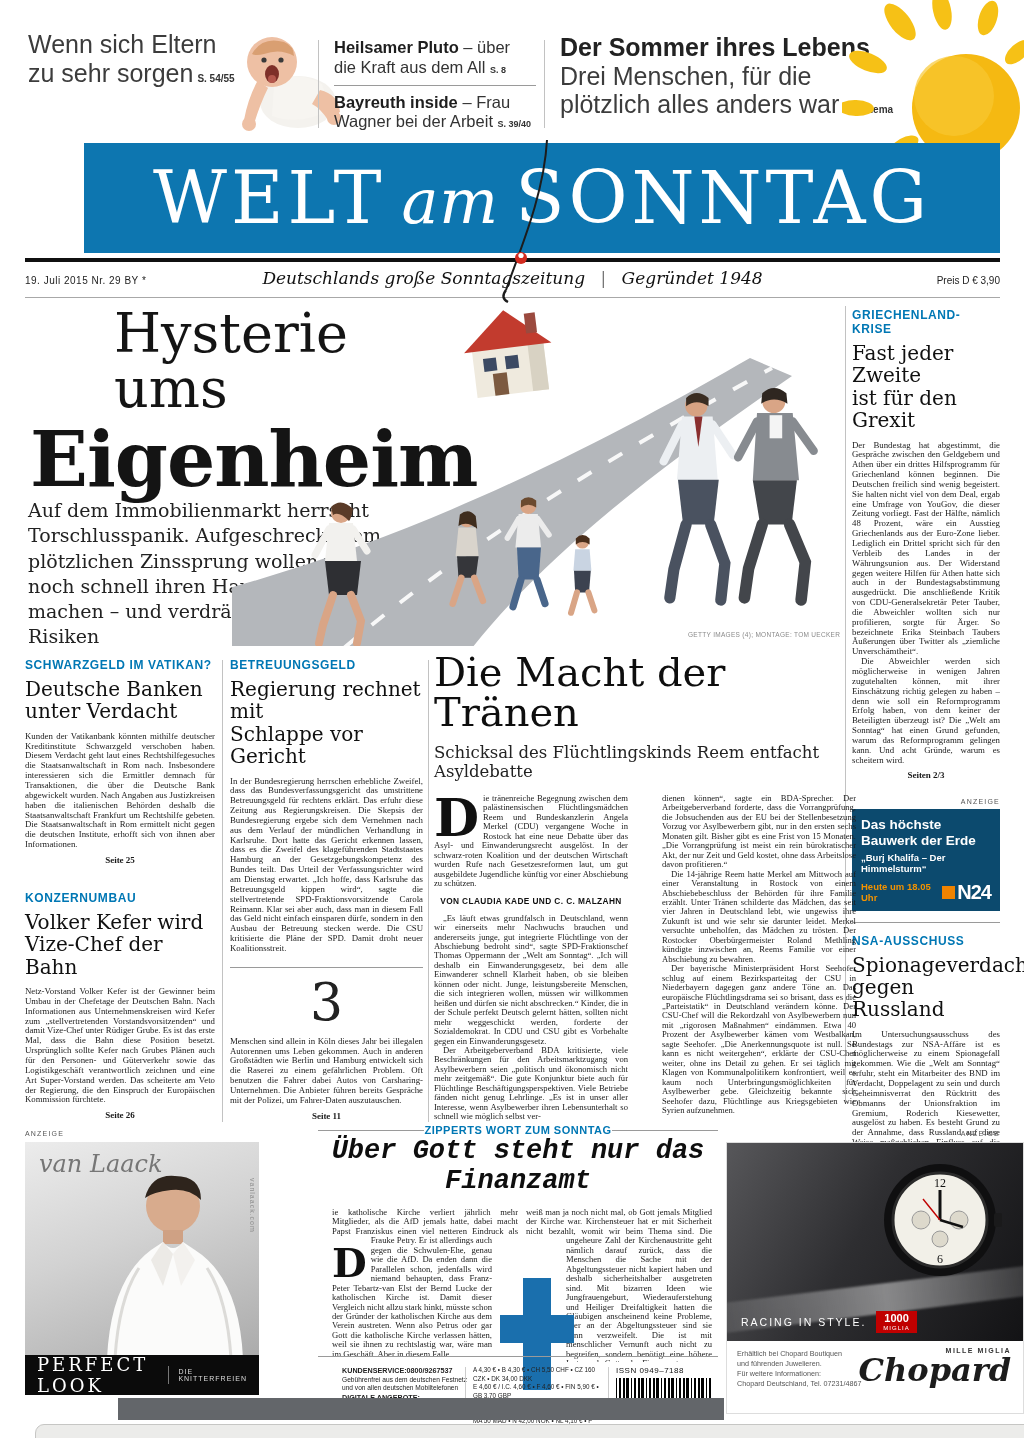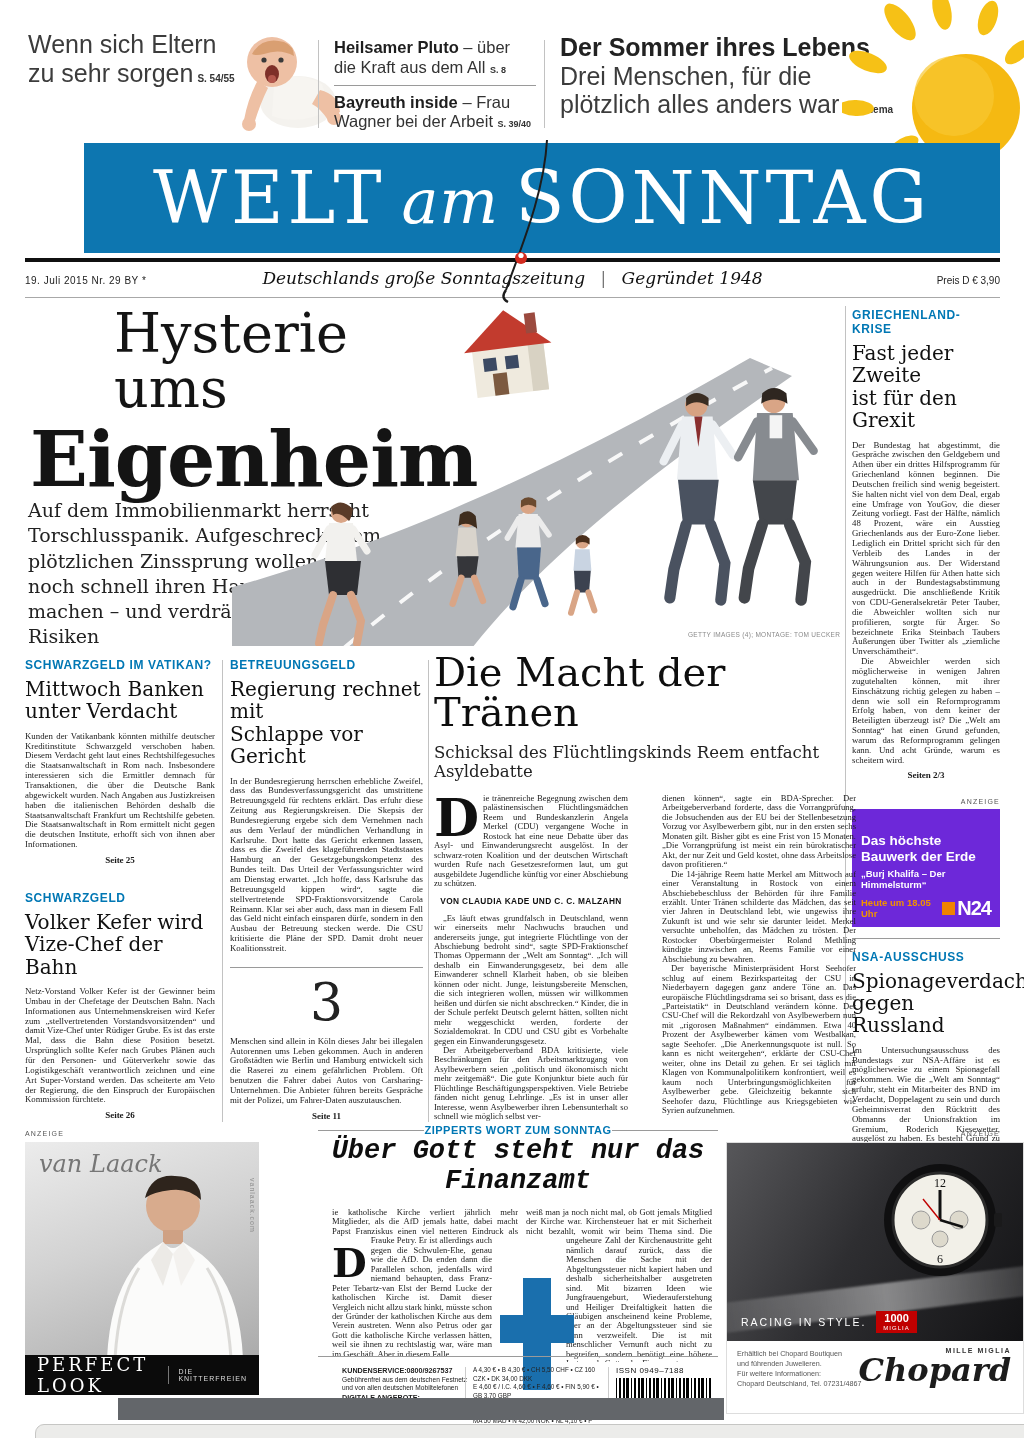--- a/index.html
+++ b/index.html
@@ -70,21 +70,21 @@
   .col-mid{position:absolute;left:230px;top:658px;width:193px;}
   .col-right{position:absolute;left:852px;top:308px;width:148px;}
   .gap26{height:26px;}
   .mid-rule{border-top:1px solid #9a9a9a;margin:13px 0 8px;}
   .big-num{font-family:"DejaVu Serif","Liberation Serif",serif;font-size:52px;text-align:center;line-height:1;margin:4px 0 9px;color:#222;}
   .anz-label{font-family:"Liberation Sans",sans-serif;font-size:7px;letter-spacing:1.2px;color:#555;
              text-align:right;margin:18px 0 4px;}
   .sep{border-top:1px solid #9a9a9a;margin:11px 0;}
 
   
-  .n24{background:#6d28d9;color:#fff;padding:24px 9px 7px;}
+  .n24{background:#0c4a6e;color:#fff;padding:8px 9px 7px;}
   .n24-l1{font-family:"Liberation Sans",sans-serif;font-weight:bold;font-size:13.5px;line-height:1.12;}
   .n24-l3{font-family:"Liberation Sans",sans-serif;font-weight:bold;font-size:9.5px;margin-top:4px;}
   .n24-bottom{display:flex;justify-content:space-between;align-items:center;margin-top:7px;}
   .n24-time{color:#f29200;font-family:"Liberation Sans",sans-serif;font-weight:bold;font-size:9.5px;}
   .n24-logo{display:flex;align-items:center;}
   .n24-sq{width:13px;height:13px;background:#f08300;margin-right:2px;}
   .n24-txt{font-family:"Liberation Sans",sans-serif;font-weight:bold;font-size:20px;letter-spacing:-1px;}
 
   
   .center-art{position:absolute;left:434px;top:652px;width:406px;}
@@ -346,25 +346,25 @@
     <circle cx="121" cy="115.5" r="2.6" fill="#fff"></circle>
     <path d="M106,150 q-6,8 2,12" stroke="#1c1c1c" stroke-width="2.4" fill="none"></path>
   </svg>
 
   <div class="vrule" id="cr1"></div>
   <div class="vrule" id="cr2"></div>
   <div class="vrule" id="cr3"></div>
 
   <div class="col-left">
     <p class="kick">SCHWARZGELD IM VATIKAN?</p>
-    <h2 class="brief-h"><span>Mittwoch Banken</span><br><span>unter Verdacht</span></h2>
+    <h2 class="brief-h"><span>Deutsche Banken</span><br><span>unter Verdacht</span></h2>
     <p class="brief-body">Kunden der Vatikanbank könnten mithilfe deutscher Kreditinstitute Schwarzgeld verschoben haben. Diesem Verdacht geht laut eines Rechtshilfegesuches die Staatsanwaltschaft in Rom nach. Insbesondere interessieren sich die Ermittler demnach für Transaktionen, die über die Deutsche Bank abgewickelt wurden. Nach Angaben aus Justizkreisen haben die italienischen Behörden deshalb die Staatsanwaltschaft Frankfurt um Rechtshilfe gebeten. Die Staatsanwaltschaft in Rom ermittelt nicht gegen die deutschen Institute, erhofft sich von ihnen aber Informationen.</p>
     <p class="pageref">Seite 25</p>
     <div class="gap26"></div>
-    <p class="kick">SCHWARZGELD</p>
+    <p class="kick">KONZERNUMBAU</p>
     <h2 class="brief-h"><span>Volker Kefer wird</span><br><span>Vize-Chef der Bahn</span></h2>
     <p class="brief-body">Netz-Vorstand Volker Kefer ist der Gewinner beim Umbau in der Chefetage der Deutschen Bahn. Nach Informationen aus Unternehmenskreisen wird Kefer zum „stellvertretenden Vorstandsvorsitzenden“ und damit Vize-Chef unter Rüdiger Grube. Es ist das erste Mal, dass die Bahn diese Position besetzt. Ursprünglich sollte Kefer nach Grubes Plänen auch für den Personen- und Güterverkehr sowie das Logistikgeschäft verantwortlich zeichnen und eine Art Super-Vorstand werden. Das scheiterte am Veto der Regierung, die den Einspruch der Europäischen Kommission fürchtete.</p>
     <p class="pageref">Seite 26</p>
   </div>
 
   <div class="col-mid">
     <p class="kick">BETREUUNGSGELD</p>
     <h2 class="brief-h"><span>Regierung rechnet mit</span><br><span>Schlappe vor Gericht</span></h2>
     <p class="brief-body">In der Bundesregierung herrschen erhebliche Zweifel, dass das Bundesverfassungsgericht das umstrittene Betreuungsgeld für rechtens erklärt. Das erfuhr diese Zeitung aus Regierungskreisen. Die Skepsis der Bundesregierung ergebe sich dem Vernehmen nach aus dem Verlauf der mündlichen Verhandlung in Karlsruhe. Dort hatte das Gericht erkennen lassen, dass es die Zweifel des klageführenden Stadtstaates Hamburg an der Gesetzgebungskompetenz des Bundes teilt. Das Urteil der Verfassungsrichter wird am Dienstag erwartet. „Ich hoffe, dass Karlsruhe das Betreuungsgeld kippen wird“, sagte die stellvertretende SPD-Fraktionsvorsitzende Carola Reimann. Klar sei aber auch, dass man in diesem Fall das Geld nicht einfach einsparen dürfe, sondern in den Ausbau der Betreuung stecken werde. Die CSU kritisierte die Pläne der SPD. Damit droht neuer Koalitionsstreit.</p>
     <div class="mid-rule"></div>

